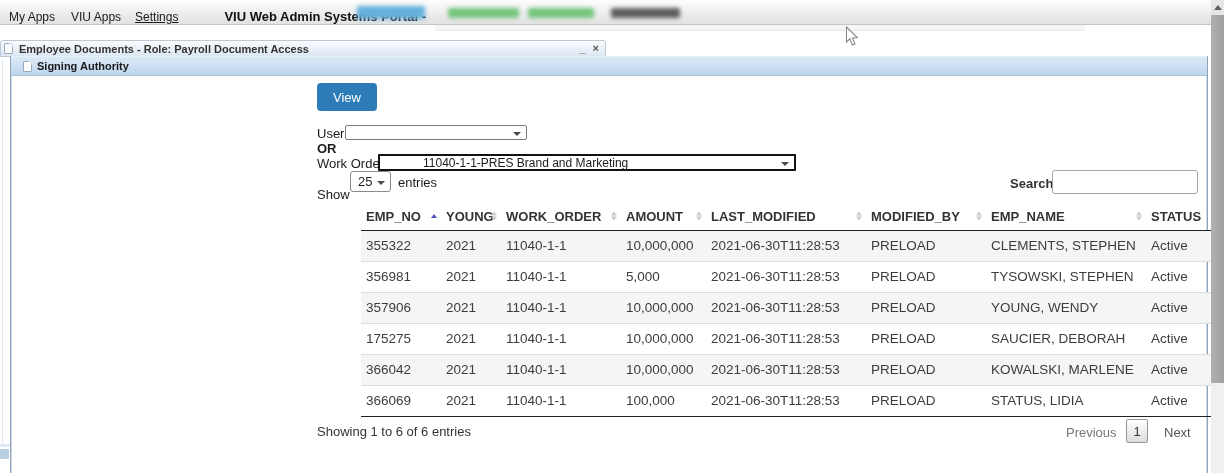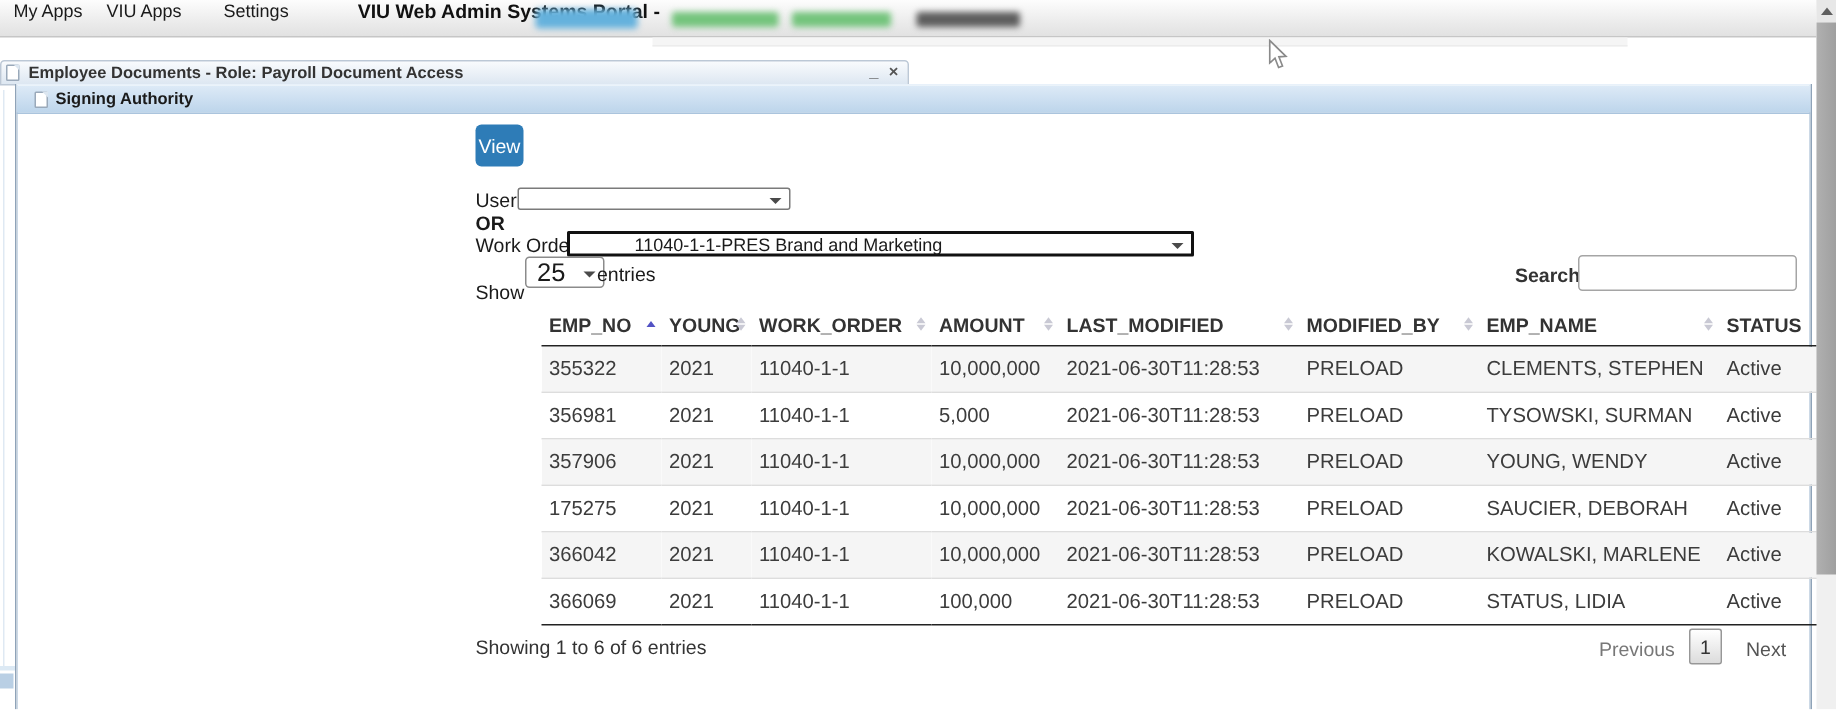--- a/index.html
+++ b/index.html
@@ -4,23 +4,23 @@
 <style>
   * { margin:0; padding:0; box-sizing:border-box; }
   html,body { background:#fff; }
   body { font-family:"Liberation Sans", sans-serif; }
   #page { position:relative; width:1224px; height:473px; overflow:hidden; background:#fff; }
   .abs { position:absolute; }
 
   
   #menubar { left:0; top:0; width:1211px; height:25px;
     background:linear-gradient(#fdfdfd,#e9e9e9 70%,#e2e2e2);
-    border-bottom:1px solid #c6c6c6; display:flex; align-items:flex-start; }
+    border-bottom:1px solid #c6c6c6; display:flex; align-items:flex-end; }
   .menu-item { font-size:12px; color:#1a1a1a; padding:0 4px; cursor:default; }
-  #mi-1 { margin-left:5px; } #mi-2 { margin-left:8px; } #mi-3 { margin-left:20px; }
+  #mi-1 { margin-left:5px; } #mi-2 { margin-left:8px; } #mi-3 { margin-left:6px;text-decoration:underline; }
   #portal-title { font-size:13px; font-weight:bold; color:#111; margin-left:42px; }
   .redact { border-radius:2px; filter:blur(2px); }
   #redact-blue  { left:357px; top:6px;  width:68px; height:13px; background:#64b1dc; }
   #redact-green1{ left:448px; top:8px;  width:71px; height:10px; background:#74c47c; }
   #redact-green2{ left:528px; top:8px;  width:66px; height:10px; background:#74c47c; }
   #redact-dark  { left:611px; top:8px;  width:69px; height:10px; background:#5d5d5d; }
   #substrip { left:435px; top:25px; width:650px; height:6px; background:#f5f5f5; border-bottom:1px solid #ececec; }
 
   
   #titlebar { left:0; top:40px; width:606px; height:17px;
@@ -41,38 +41,38 @@
     border-left:1px solid #8fa3b8; border-right:1px solid #8fa3b8;
     box-shadow:inset 1px 0 0 #ccd9e6, inset -1px 0 0 #ccd9e6; }
   #signing-bar { left:0; top:0; width:100%; height:20px;
     background:linear-gradient(#ddeaf7,#bdd5eb);
     border-top:1px solid #e8f1fa; border-bottom:1px solid #aac4dd;
     display:flex; align-items:center; }
   #signing-bar .doc-icon { margin-left:12px; }
   #signing-label { font-size:11px; font-weight:bold; color:#1a1a1a; margin-left:5px; }
 
   
-  #view-btn { left:306px; top:27px; width:32px; height:28px; background:#2e7cb7;
+  #view-btn { left:306px; top:27px; width:60px; height:28px; background:#2e7cb7;
     border-radius:4px; color:#fff; font-size:13px; display:flex; align-items:center;
     justify-content:center; cursor:pointer; }
   .lbl { font-size:13px; color:#1a1a1a; line-height:16px; }
   .fake-select { background:#fff; border:1px solid #7a7a7a; position:absolute;
     font-size:11px; color:#1a1a1a; display:flex; align-items:center; padding-left:3px; }
   .chev { position:absolute; right:5px; top:50%; width:0; height:0; margin-top:-1px;
     border-left:4px solid transparent; border-right:4px solid transparent;
     border-top:4px solid #4a4a4a; }
   #user-label { left:306px; top:70px; }
   #user-select { left:334px; top:69px; width:182px; height:15px; border-radius:2px; }
   #or-label { left:306px; top:85px; font-weight:bold; }
   #wo-label { left:306px; top:100px; }
   #wo-select { left:367px; top:98px; width:418px; height:17px; border:2px solid #111;
     font-size:12px; border-radius:1px;padding-left:43px; }
   #show-label { left:306px; top:131px; }
-  #len-select { left:339px; top:115px; width:53px; height:21px; border:1px solid #8b8b8b;
-    border-radius:3px; font-size:17px; padding-left:7px; }
+  #len-select { left:339px; top:115px; width:41px; height:21px; border:1px solid #8b8b8b;
+    border-radius:3px; font-size:13px; padding-left:7px; }
   #entries-label { left:387px; top:119px; }
   #search-label { left:999px; top:120px; font-weight:600; color:#333; }
   #search-input { left:1041px; top:114px; width:146px; height:24px; border:1px solid #a5a5a5;
     border-radius:3px; background:#fff; font-size:13px; padding:0 5px;
     font-family:"Liberation Sans", sans-serif; }
 
   
   #grid { left:306px; top:147px; width:880px; border-collapse:collapse; table-layout:fixed; }
   #grid th { font-size:13px; font-weight:bold; color:#333; text-align:left;
     padding:5px 4px 5px 5px; border-bottom:1px solid #222; position:relative; height:27px;
@@ -261,21 +261,21 @@
             <td>Active</td>
             <td></td>
           </tr>
           <tr>
             <td>356981</td>
             <td>2021</td>
             <td>11040-1-1</td>
             <td>5,000</td>
             <td>2021-06-30T11:28:53</td>
             <td>PRELOAD</td>
-            <td>TYSOWSKI, SURMAN</td>
+            <td>TYSOWSKI, STEPHEN</td>
             <td>Active</td>
             <td></td>
           </tr>
           <tr class="stripe">
             <td>357906</td>
             <td>2021</td>
             <td>11040-1-1</td>
             <td>10,000,000</td>
             <td>2021-06-30T11:28:53</td>
             <td>PRELOAD</td>

